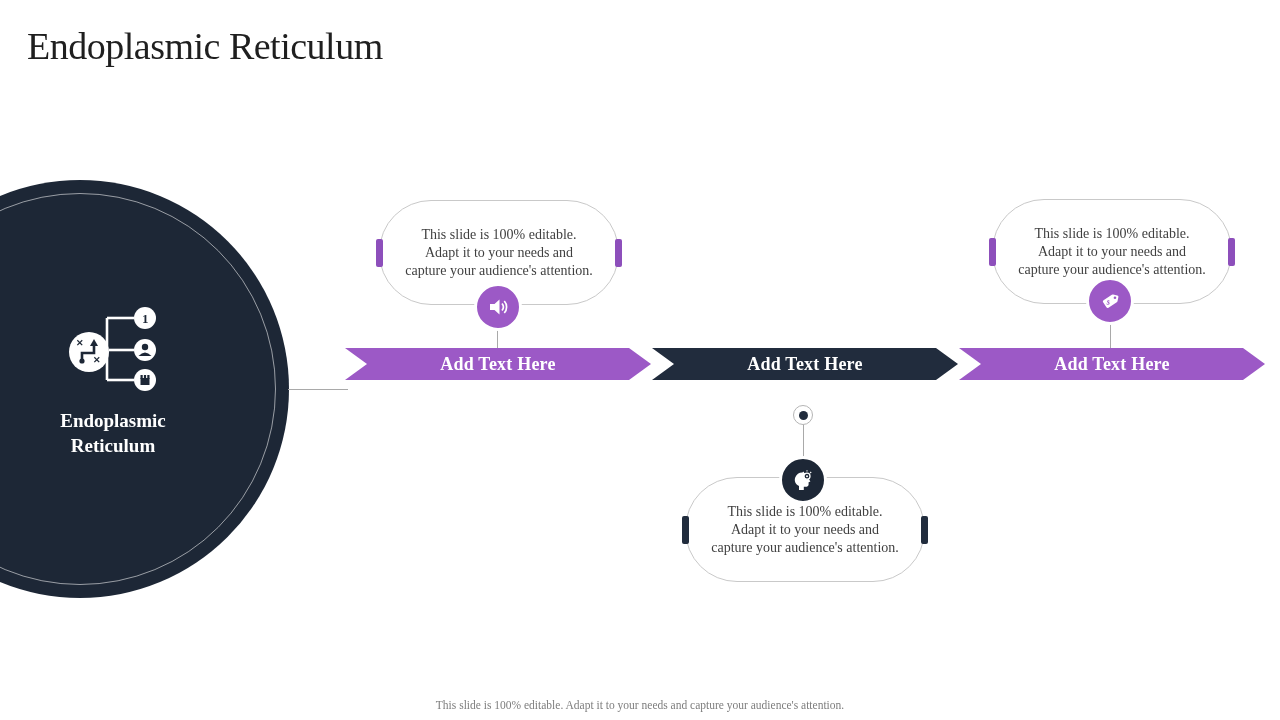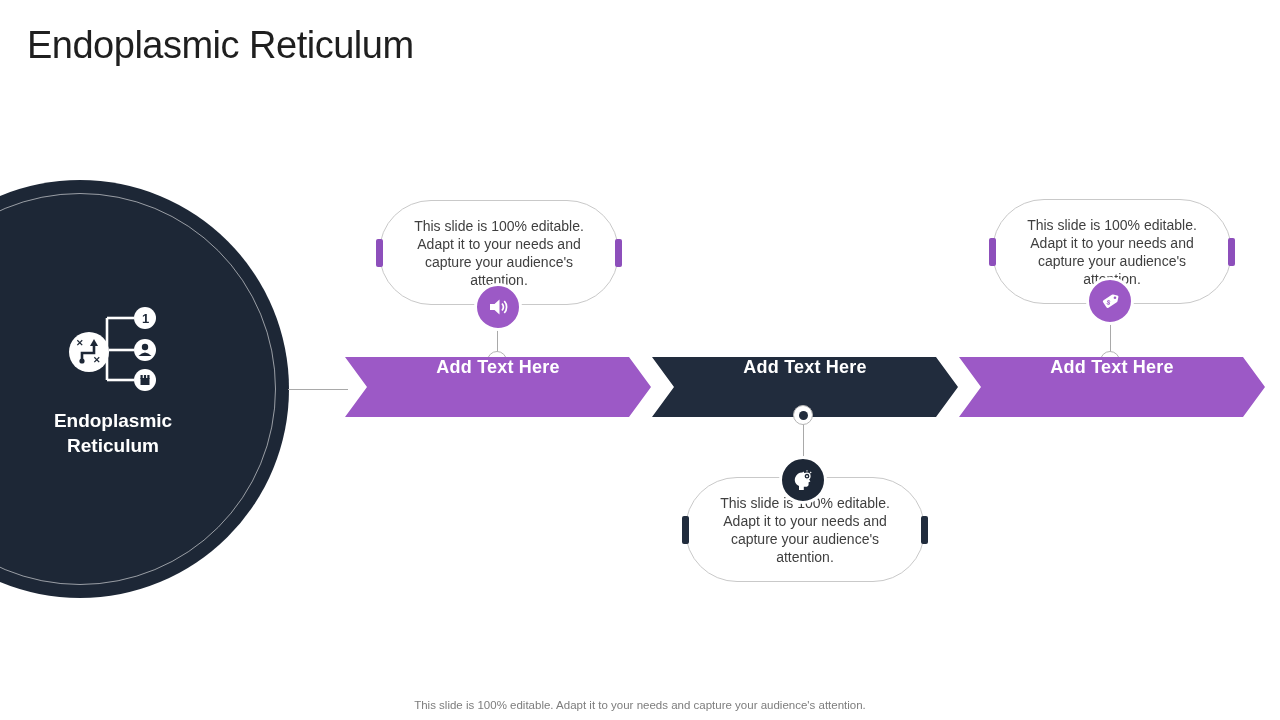--- a/index.html
+++ b/index.html
@@ -1,18 +1,18 @@
 <!DOCTYPE html>
 <html><head>
 <meta charset="utf-8">
 <style>
   html,body{margin:0;padding:0;background:#fff;}
   #slide{
     position:relative;width:1280px;height:720px;background:#ffffff;
-    overflow:hidden;font-family:Liberation Sans, sans-serif;
+    overflow:hidden;font-family:Liberation Serif, serif;
   }
   
   .slide-title{
     position:absolute;left:27px;top:24px;font-size:38px;color:#1f1f1f;
     letter-spacing:-0.5px;white-space:nowrap;
   }
   
   .hub-circle{
     position:absolute;left:-129px;top:180px;width:418px;height:418px;
     border-radius:50%;background:#1d2736;
@@ -24,23 +24,23 @@
   .hub-icon{position:absolute;left:62px;top:306px;}
   .hub-label{
     position:absolute;left:33px;top:408px;width:160px;text-align:center;
     color:#ffffff;font-size:19px;font-weight:bold;line-height:25px;
   }
   .hub-connector{
     position:absolute;left:288px;top:389px;width:60px;height:1px;background:#a9a9a9;
   }
   
   .arrow{
-    position:absolute;top:357px;width:306px;height:60px;
+    position:absolute;top:348px;width:306px;height:32px;
     clip-path:polygon(0 0,284px 0,100% 50%,284px 100%,0 100%,22px 50%);
-    display:flex;justify-content:center;
+    display:flex;align-items:center;justify-content:center;
   }
   .arrow-purple{background:#9c59c6;}
   .arrow-dark{background:#212c3d;}
   .arrow-label{color:#ffffff;font-size:18px;font-weight:bold;letter-spacing:0.2px;}
   
   .bubble{
     position:absolute;width:238px;height:103px;background:#fff;
     border:1px solid #c9c9c9;border-radius:52px;
     display:flex;align-items:center;justify-content:center;
   }

